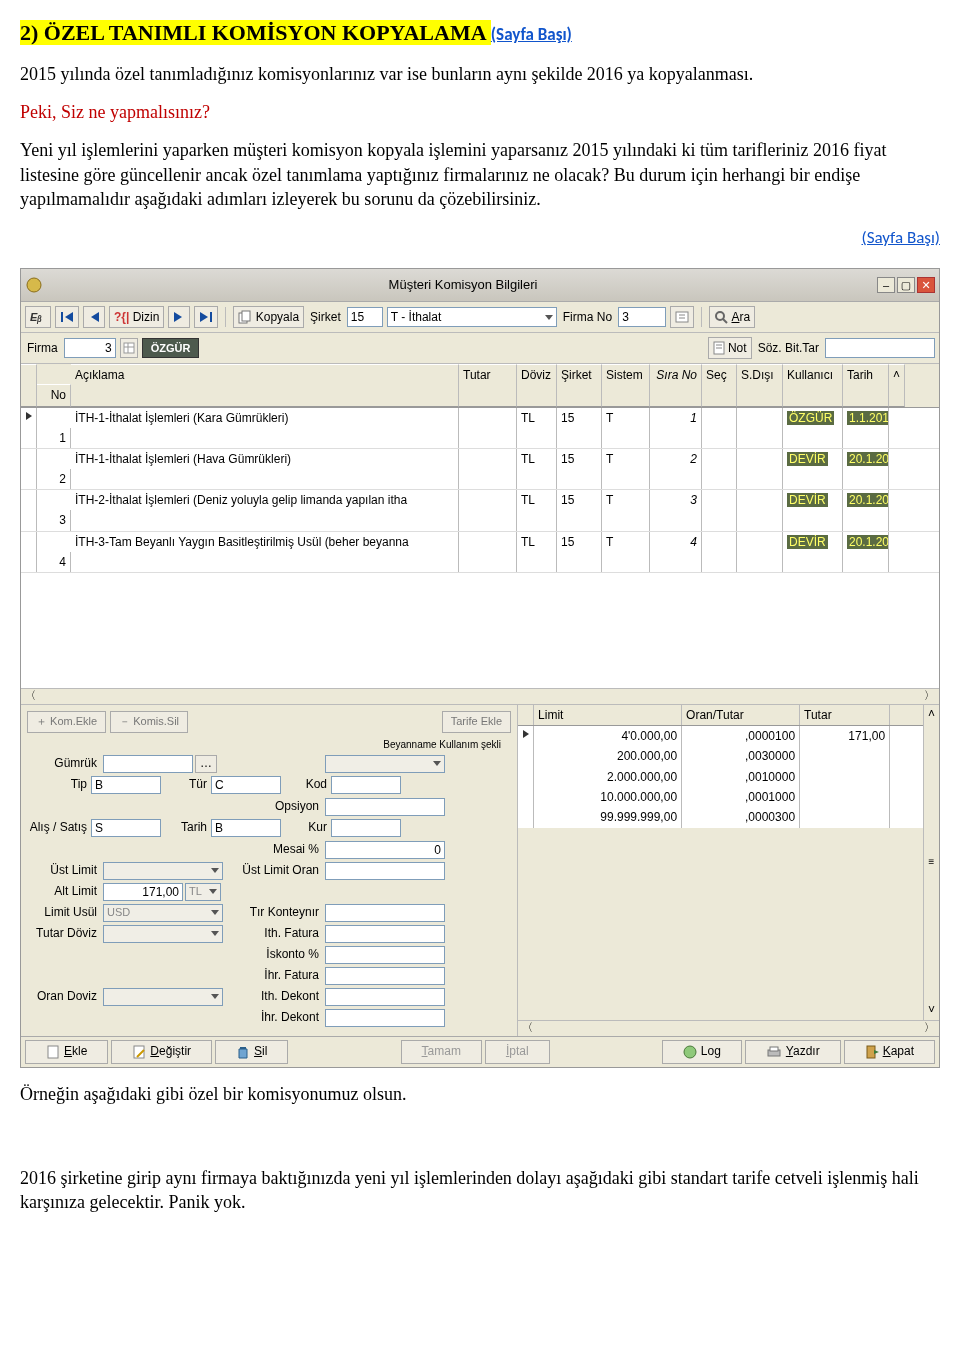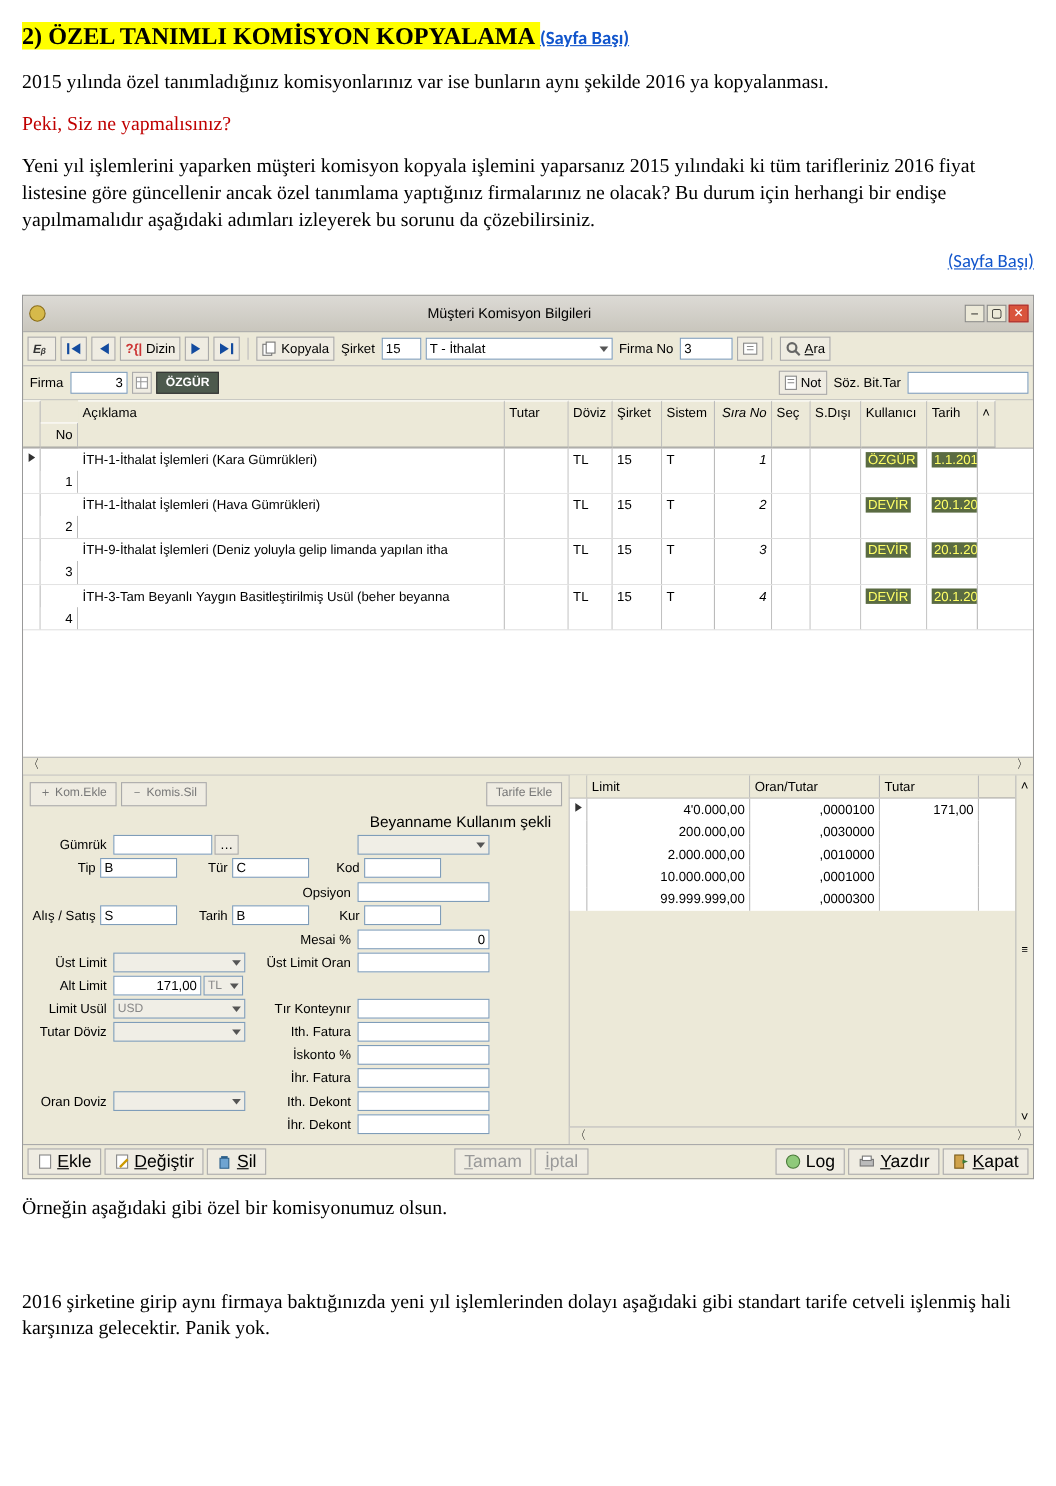--- a/index.html
+++ b/index.html
@@ -71,21 +71,21 @@
   .lgut { width: 16px; }
   .l-lim { width: 148px; }
   .l-oran { width: 118px; }
   .l-tut { width: 90px; }
   .lgrid-rows { background: #fff; flex: 1; }
   .lgrid-sb { display: flex; justify-content: space-between; border-top: 1px solid #bbb; background: #ece9d8; height: 16px; align-items: center; padding: 0 4px; font-size: 11px; }
   .vscroll { width: 16px; background: #ece9d8; border-left: 1px solid #bbb; display: flex; flex-direction: column; justify-content: space-between; align-items: center; padding: 2px 0; }
   .rwrap { display: flex; flex: 1; }
   
   .footer { display: flex; align-items: center; gap: 3px; padding: 3px 4px; border-top: 1px solid #aaa; background: #ece9d8; }
-  .fbtn { border: 1px solid #aaa; background: #efece2; height: 24px; padding: 0 8px; display: inline-flex; align-items: center; gap: 4px; font-size: 16px; cursor: pointer; }
+  .fbtn { border: 1px solid #aaa; background: #efece2; height: 24px; padding: 0 20px; display: inline-flex; align-items: center; gap: 4px; font-size: 12px; cursor: pointer; }
   .spacer { flex: 1; }
   .underline-first::first-letter { text-decoration: underline; }
 </style>
 </head>
 <body>
 
 <h2 class="section-title">
   <span class="hl">2) ÖZEL TANIMLI KOMİSYON KOPYALAMA </span>
   <a class="link">(Sayfa Başı)</a>
 </h2>
@@ -242,21 +242,21 @@
         <div class="gc c-sn">2</div>
         <div class="gc c-se"></div>
         <div class="gc c-sd"></div>
         <div class="gc c-ku"><span class="good">DEVİR</span></div>
         <div class="gc c-ta"><span class="good">20.1.20</span></div>
       </div>
 
       <div class="grid-row">
         <div class="gc gut"></div>
         <div class="gc c-no">3</div>
-        <div class="gc c-ac">İTH-9-İthalat İşlemleri (Deniz yoluyla gelip limanda yapılan itha</div>
+        <div class="gc c-ac">İTH-2-İthalat İşlemleri (Deniz yoluyla gelip limanda yapılan itha</div>
         <div class="gc c-tu"></div>
         <div class="gc c-dv">TL</div>
         <div class="gc c-sk">15</div>
         <div class="gc c-ss">T</div>
         <div class="gc c-sn">3</div>
         <div class="gc c-se"></div>
         <div class="gc c-sd"></div>
         <div class="gc c-ku"><span class="good">DEVİR</span></div>
         <div class="gc c-ta"><span class="good">20.1.20</span></div>
       </div>
@@ -285,21 +285,21 @@
   <div class="panels">
     <div class="panel-left">
       <div class="btnrow">
         <span class="pbtn"><span>＋</span>&nbsp;<span>Kom.Ekle</span></span>
         <span class="pbtn"><span>－</span>&nbsp;<span>Komis.Sil</span></span>
         <span style="flex:1"></span>
         <span class="pbtn">
             <span>Tarife Ekle</span>
           </span>
       </div>
-      <div style="text-align:right;padding-right:10px;font-size:14px;margin-bottom:4px">Beyanname Kullanım şekli</div>
+      <div style="text-align:right;padding-right:10px;font-size:10px;margin-bottom:4px">Beyanname Kullanım şekli</div>
 
       <div class="frm2">
         <span class="flbl">Gümrük</span>
         <div style="display:flex;gap:2px">
             <input class="finput" style="width: 90px;">
             <span class="tbtn" style="min-width:16px;height:18px">
               <span>…</span>
             </span>
           </div>
         <span></span>

